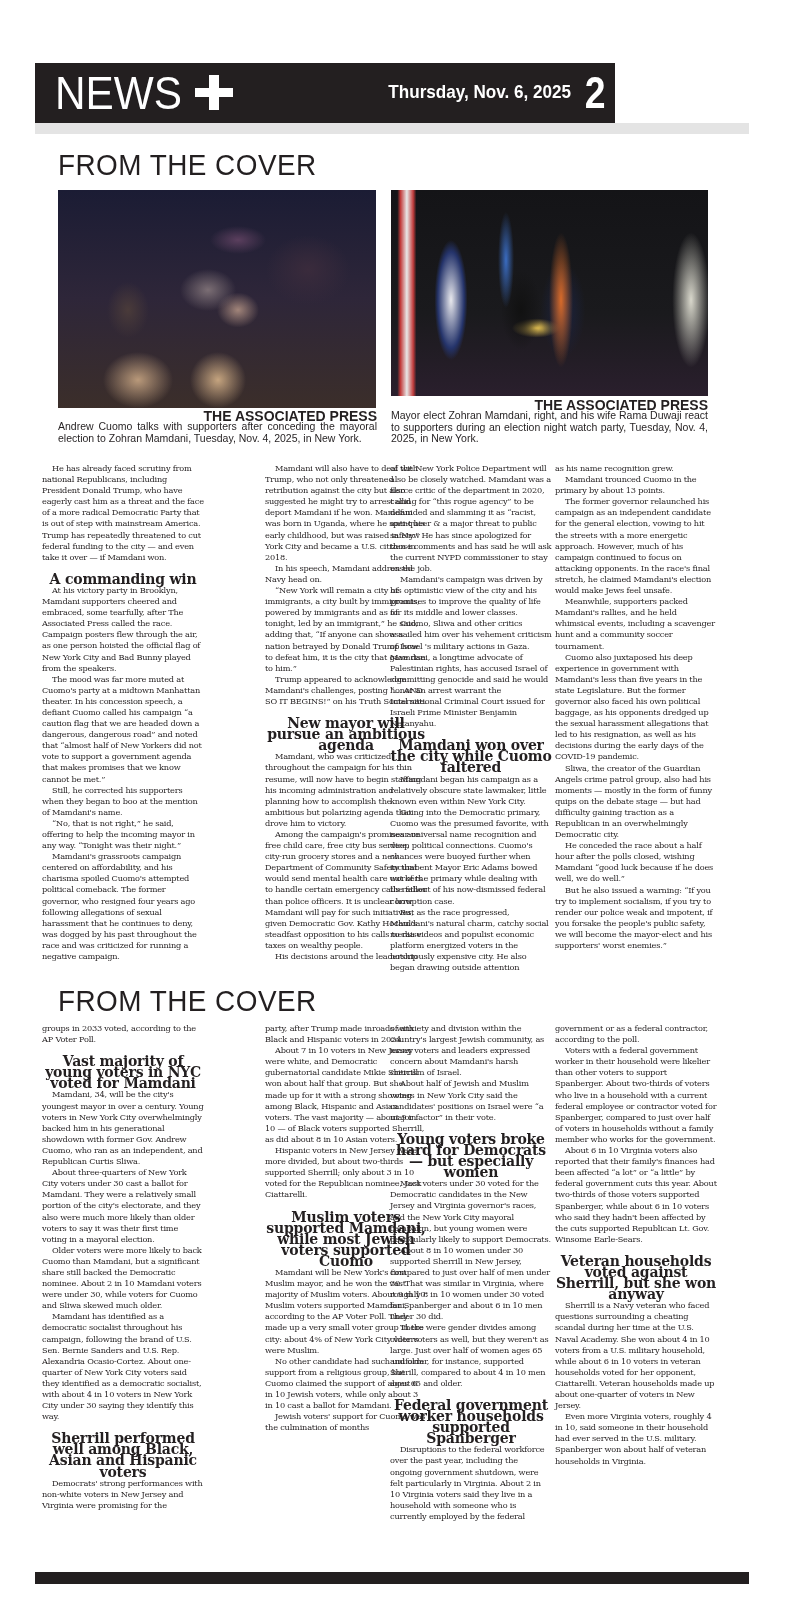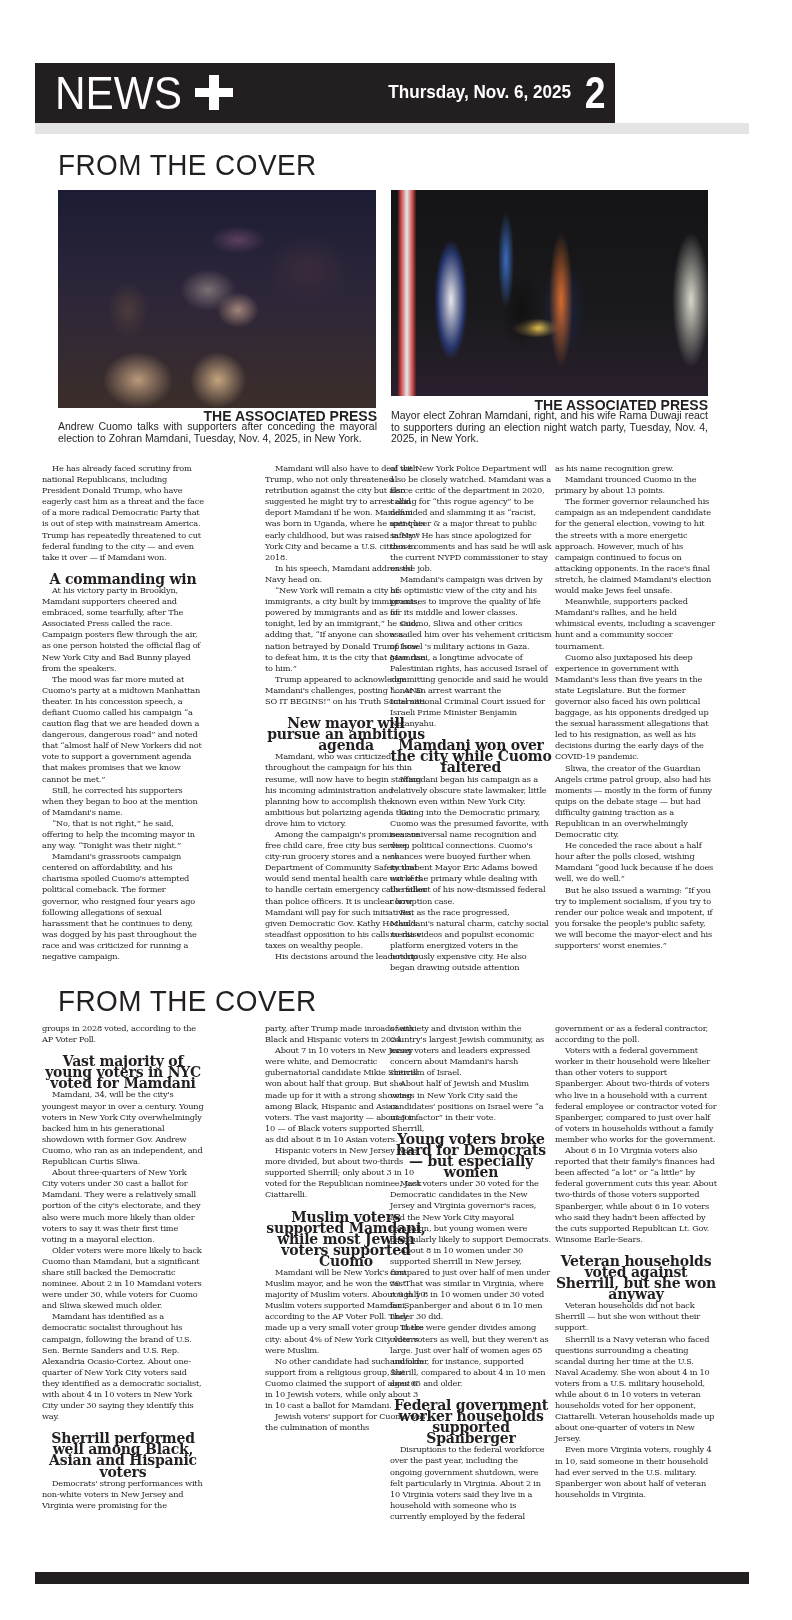--- a/index.html
+++ b/index.html
@@ -114,21 +114,21 @@
     <p>Meanwhile, supporters packed Mamdani's rallies, and he held whimsical events, including a scavenger hunt and a community soccer tournament.</p>
     <p>Cuomo also juxtaposed his deep experience in government with Mamdani's less than five years in the state Legislature. But the former governor also faced his own political baggage, as his opponents dredged up the sexual harassment allegations that led to his resignation, as well as his decisions during the early days of the COVID-19 pandemic.</p>
     <p>Sliwa, the creator of the Guardian Angels crime patrol group, also had his moments — mostly in the form of funny quips on the debate stage — but had difficulty gaining traction as a Republican in an overwhelmingly Democratic city.</p>
     <p>He conceded the race about a half hour after the polls closed, wishing Mamdani “good luck because if he does well, we do well.”</p>
     <p>But he also issued a warning: “If you try to implement socialism, if you try to render our police weak and impotent, if you forsake the people's public safety, we will become the mayor-elect and his supporters' worst enemies.”</p>
   </div>
 
 <div class="section-title st2">FROM THE COVER</div>
 
 <div class="col c1 t2">
-    <p class="noindent">groups in 2028 voted, according to the AP Voter Poll.</p>
+    <p class="noindent">groups in 2033 voted, according to the AP Voter Poll.</p>
     <h4 class="head">Vast majority of young voters in NYC voted for Mamdani</h4>
     <p>Mamdani, 34, will be the city's youngest mayor in over a century. Young voters in New York City overwhelmingly backed him in his generational showdown with former Gov. Andrew Cuomo, who ran as an independent, and Republican Curtis Sliwa.</p>
     <p>About three-quarters of New York City voters under 30 cast a ballot for Mamdani. They were a relatively small portion of the city's electorate, and they also were much more likely than older voters to say it was their first time voting in a mayoral election.</p>
     <p>Older voters were more likely to back Cuomo than Mamdani, but a significant share still backed the Democratic nominee. About 2 in 10 Mamdani voters were under 30, while voters for Cuomo and Sliwa skewed much older.</p>
     <p>Mamdani has identified as a democratic socialist throughout his campaign, following the brand of U.S. Sen. Bernie Sanders and U.S. Rep. Alexandria Ocasio-Cortez. About one-quarter of New York City voters said they identified as a democratic socialist, with about 4 in 10 voters in New York City under 30 saying they identify this way.</p>
     <h4 class="head">Sherrill performed well among Black, Asian and Hispanic voters</h4>
     <p>Democrats' strong performances with non-white voters in New Jersey and Virginia were promising for the</p>
   </div>
 <div class="col c2 t2">
     <p class="noindent">party, after Trump made inroads with Black and Hispanic voters in 2024.</p>
@@ -147,18 +147,17 @@
     <p>About 8 in 10 women under 30 supported Sherrill in New Jersey, compared to just over half of men under 30. That was similar in Virginia, where roughly 8 in 10 women under 30 voted for Spanberger and about 6 in 10 men under 30 did.</p>
     <p>There were gender divides among older voters as well, but they weren't as large. Just over half of women ages 65 and older, for instance, supported Sherill, compared to about 4 in 10 men ages 65 and older.</p>
     <h4 class="head">Federal government worker households supported Spanberger</h4>
     <p>Disruptions to the federal workforce over the past year, including the ongoing government shutdown, were felt particularly in Virginia. About 2 in 10 Virginia voters said they live in a household with someone who is currently employed by the federal</p>
   </div>
 <div class="col c4 t2">
     <p class="noindent">government or as a federal contractor, according to the poll.</p>
     <p>Voters with a federal government worker in their household were likelier than other voters to support Spanberger. About two-thirds of voters who live in a household with a current federal employee or contractor voted for Spanberger, compared to just over half of voters in households without a family member who works for the government.</p>
     <p>About 6 in 10 Virginia voters also reported that their family's finances had been affected “a lot” or “a little” by federal government cuts this year. About two-thirds of those voters supported Spanberger, while about 6 in 10 voters who said they hadn't been affected by the cuts supported Republican Lt. Gov. Winsome Earle-Sears.</p>
     <h4 class="head">Veteran households voted against Sherrill, but she won anyway</h4>
-    <p>Veteran households did not back Sherrill — but she won without their support.</p>
     <p>Sherrill is a Navy veteran who faced questions surrounding a cheating scandal during her time at the U.S. Naval Academy. She won about 4 in 10 voters from a U.S. military household, while about 6 in 10 voters in veteran households voted for her opponent, Ciattarelli. Veteran households made up about one-quarter of voters in New Jersey.</p>
     <p>Even more Virginia voters, roughly 4 in 10, said someone in their household had ever served in the U.S. military. Spanberger won about half of veteran households in Virginia.</p>
   </div>
 
 <div class="footer-bar"></div>
 
 </body></html>

